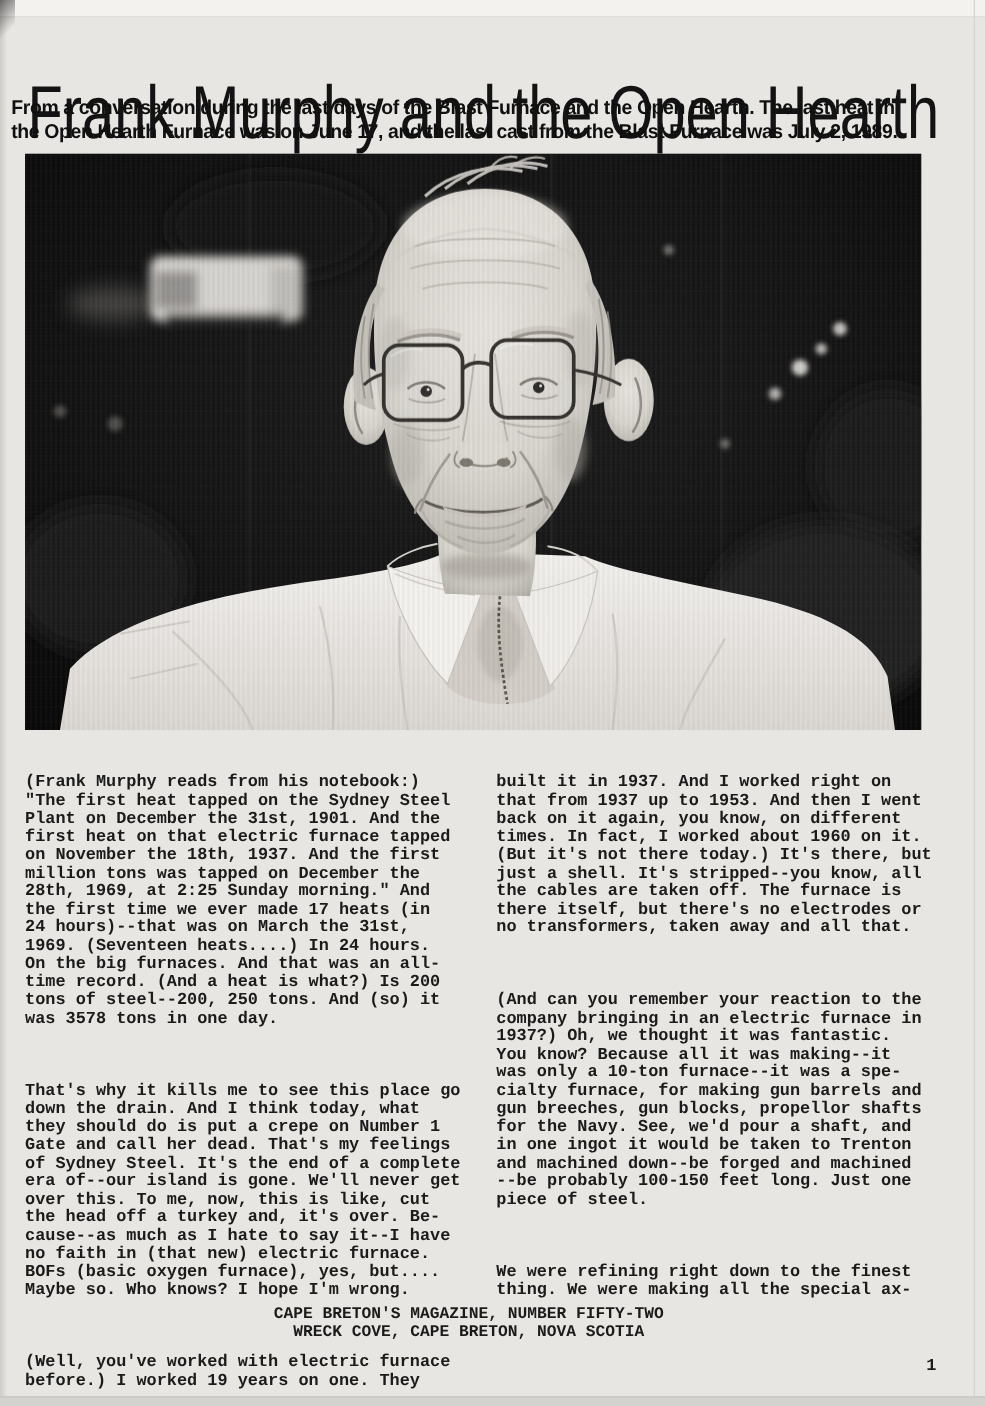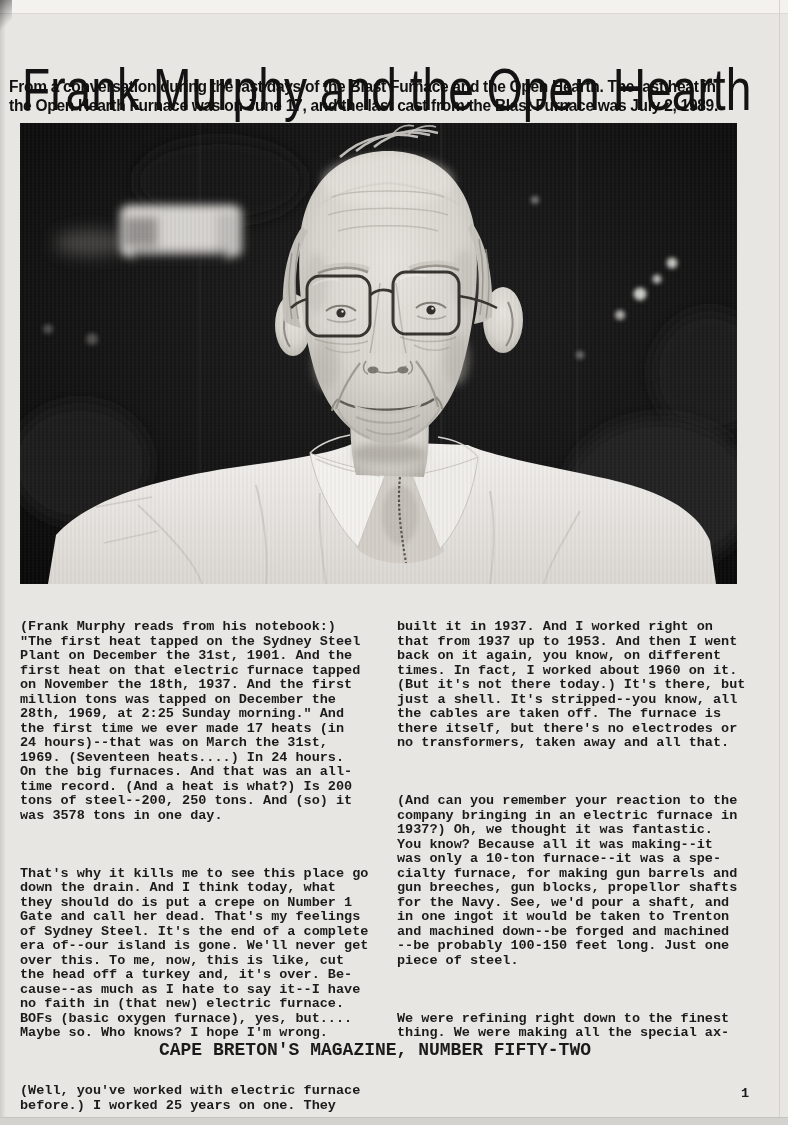--- a/index.html
+++ b/index.html
@@ -49,21 +49,21 @@
   .columns { position:absolute; top:591px; left:0; width:788px; }
   .col { position:absolute; top:0; font-size:13.5px; line-height:14.5px;
     font-weight:600; white-space:pre; }
   .col-left  { left:20px;  width:356px; }
   .col-right { left:397px; width:360px; }
   .col p { margin:0 0 14.5px 0; white-space:pre; }
   .speaker { text-decoration-thickness:1.5px; text-underline-offset:2.5px; }
 
   
   .imprint { position:absolute; left:20px; width:710px; top:1043px;
-    text-align:center; font-size:18px; line-height:15px; font-weight:600; }
+    text-align:center; font-size:13px; line-height:15px; font-weight:600; }
   .page-number { position:absolute; left:741px; top:1086px; font-size:13.5px; font-weight:600; }
 </style>
 </head>
 <body>
 
 <div class="page">
   <div class="top-strip"></div>
   <div class="corner-mark"></div>
   <div class="left-shade"></div>
 
@@ -272,21 +272,21 @@
 Gate and call her dead. That's my feelings
 of Sydney Steel. It's the end of a complete
 era of--our island is gone. We'll never get
 over this. To me, now, this is like, cut
 the head off a turkey and, it's over. Be-
 cause--as much as I hate to say it--I have
 no faith in (that new) electric furnace.
 BOFs (basic oxygen furnace), yes, but....
 Maybe so. Who knows? I hope I'm wrong.</p>
       <p>(Well, you've worked with electric furnace
-before.) I worked 25 years on one. They</p>
+before.) I worked 19 years on one. They</p>
     </div>
     <div class="col col-right">
       <p>built it in 1937. And I worked right on
 that from 1937 up to 1953. And then I went
 back on it again, you know, on different
 times. In fact, I worked about 1960 on it.
 (But it's not there today.) It's there, but
 just a shell. It's stripped--you know, all
 the cables are taken off. The furnace is
 there itself, but there's no electrodes or
@@ -303,19 +303,20 @@
 and machined down--be forged and machined
 --be probably 100-150 feet long. Just one
 piece of steel.</p>
       <p>We were refining right down to the finest
 thing. We were making all the special ax-</p>
     </div>
   </div>
 
   <div class="imprint">
     <div>CAPE BRETON'S MAGAZINE, NUMBER FIFTY-TWO</div>
+    <div>WRECK COVE, CAPE BRETON, NOVA SCOTIA</div>
   </div>
 
   <div class="page-number">1</div>
 
   <div class="right-crease"></div>
   <div class="bottom-band"></div>
 </div>
 
 </body></html>

